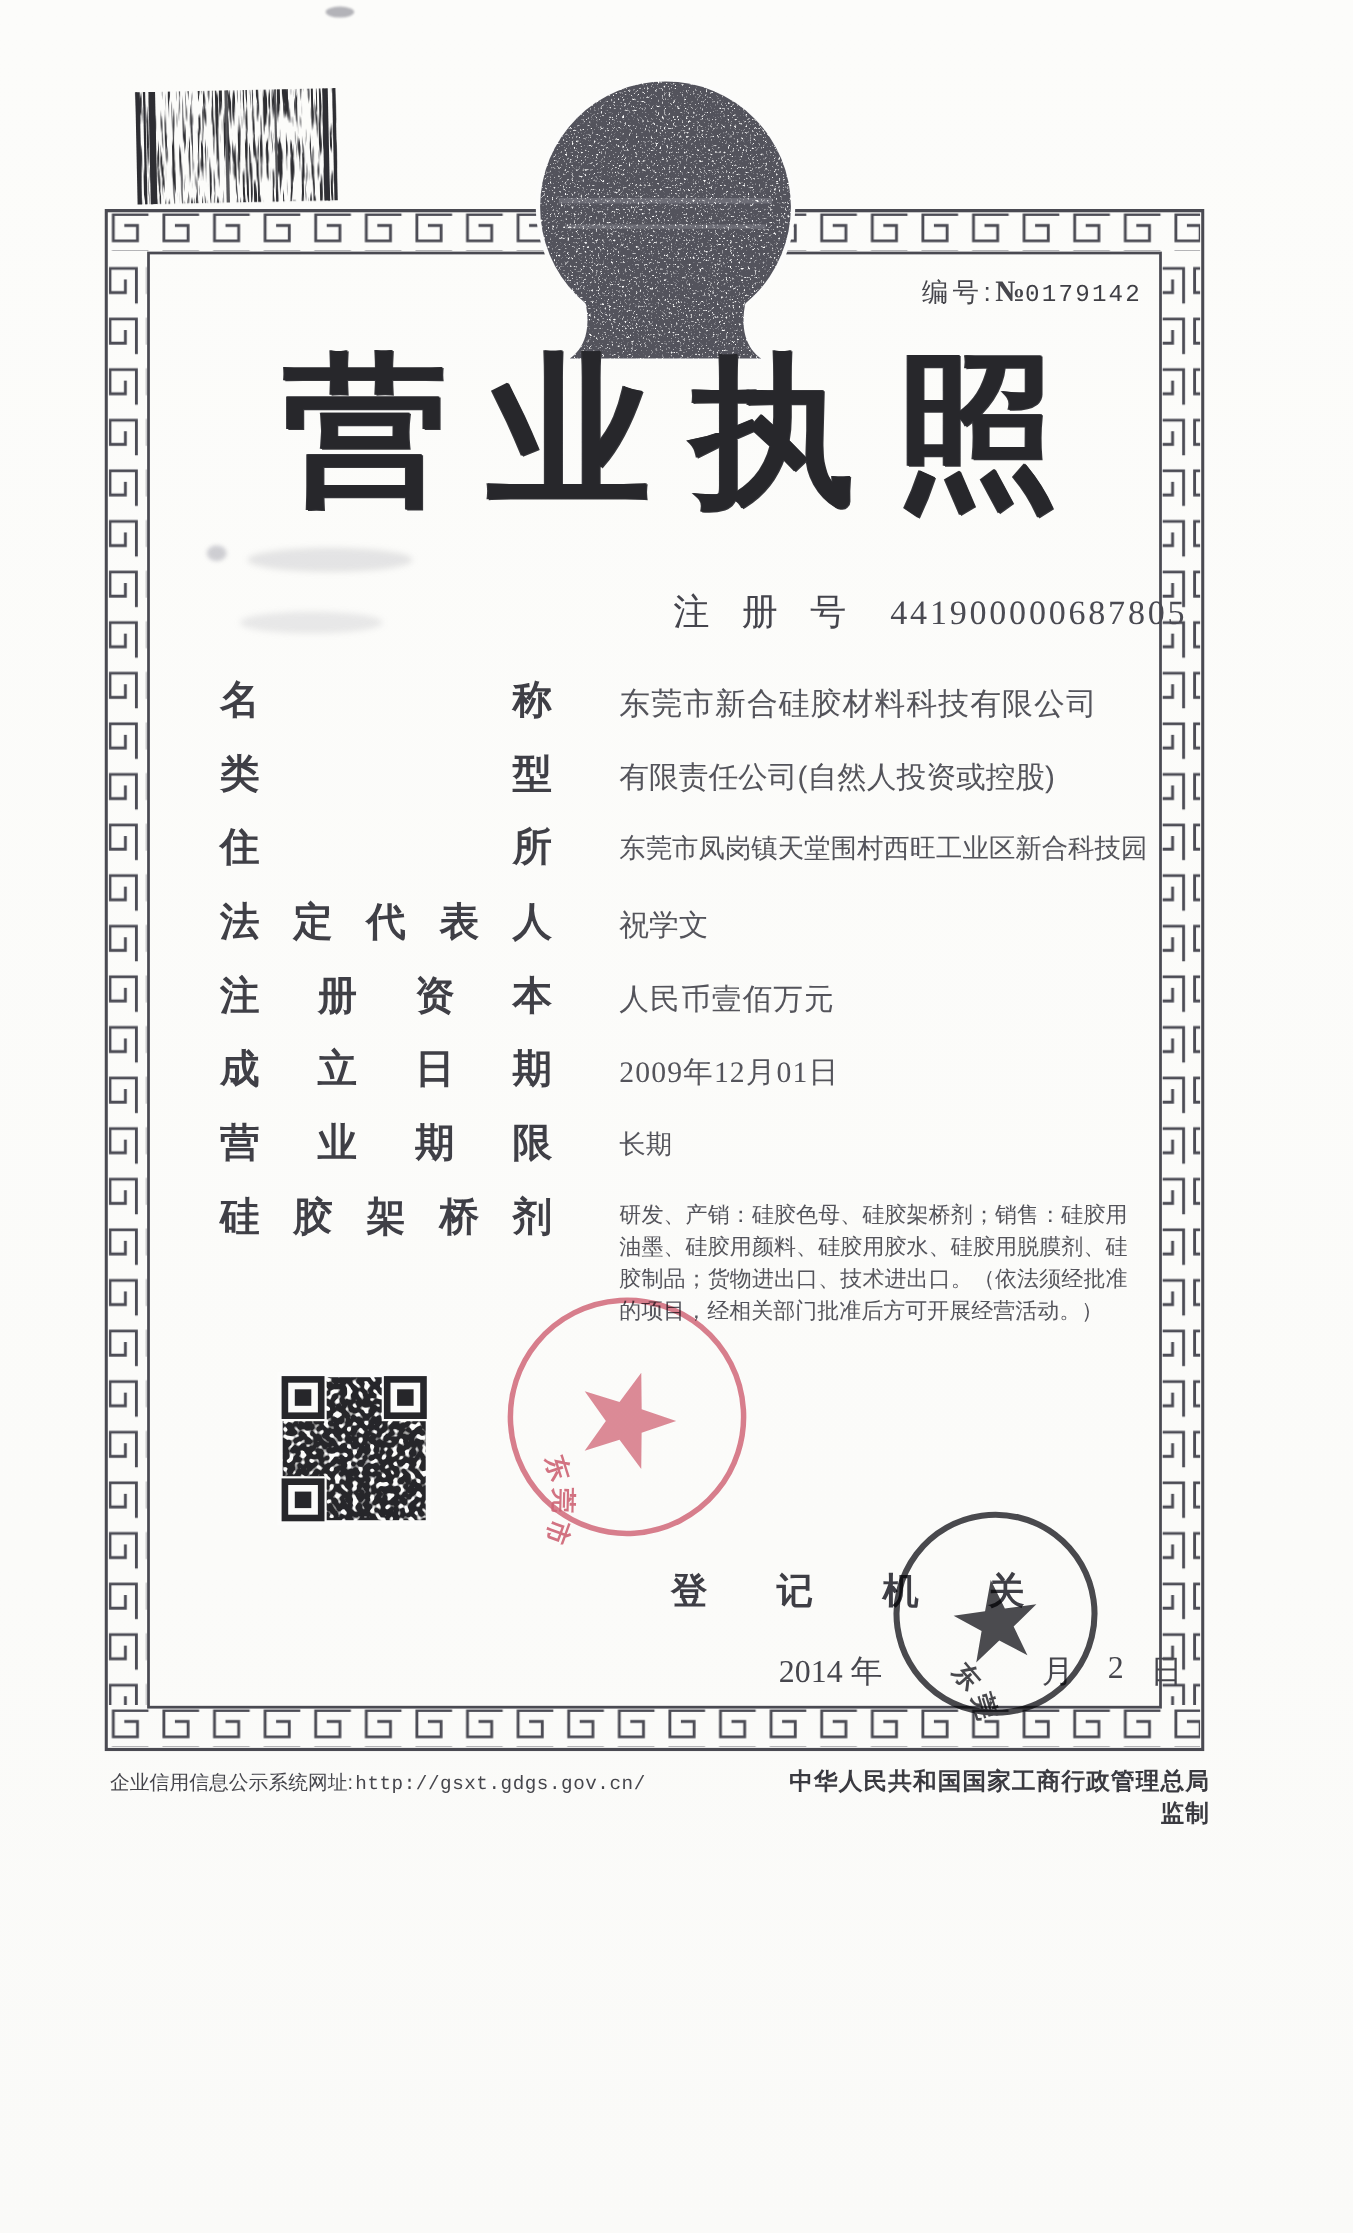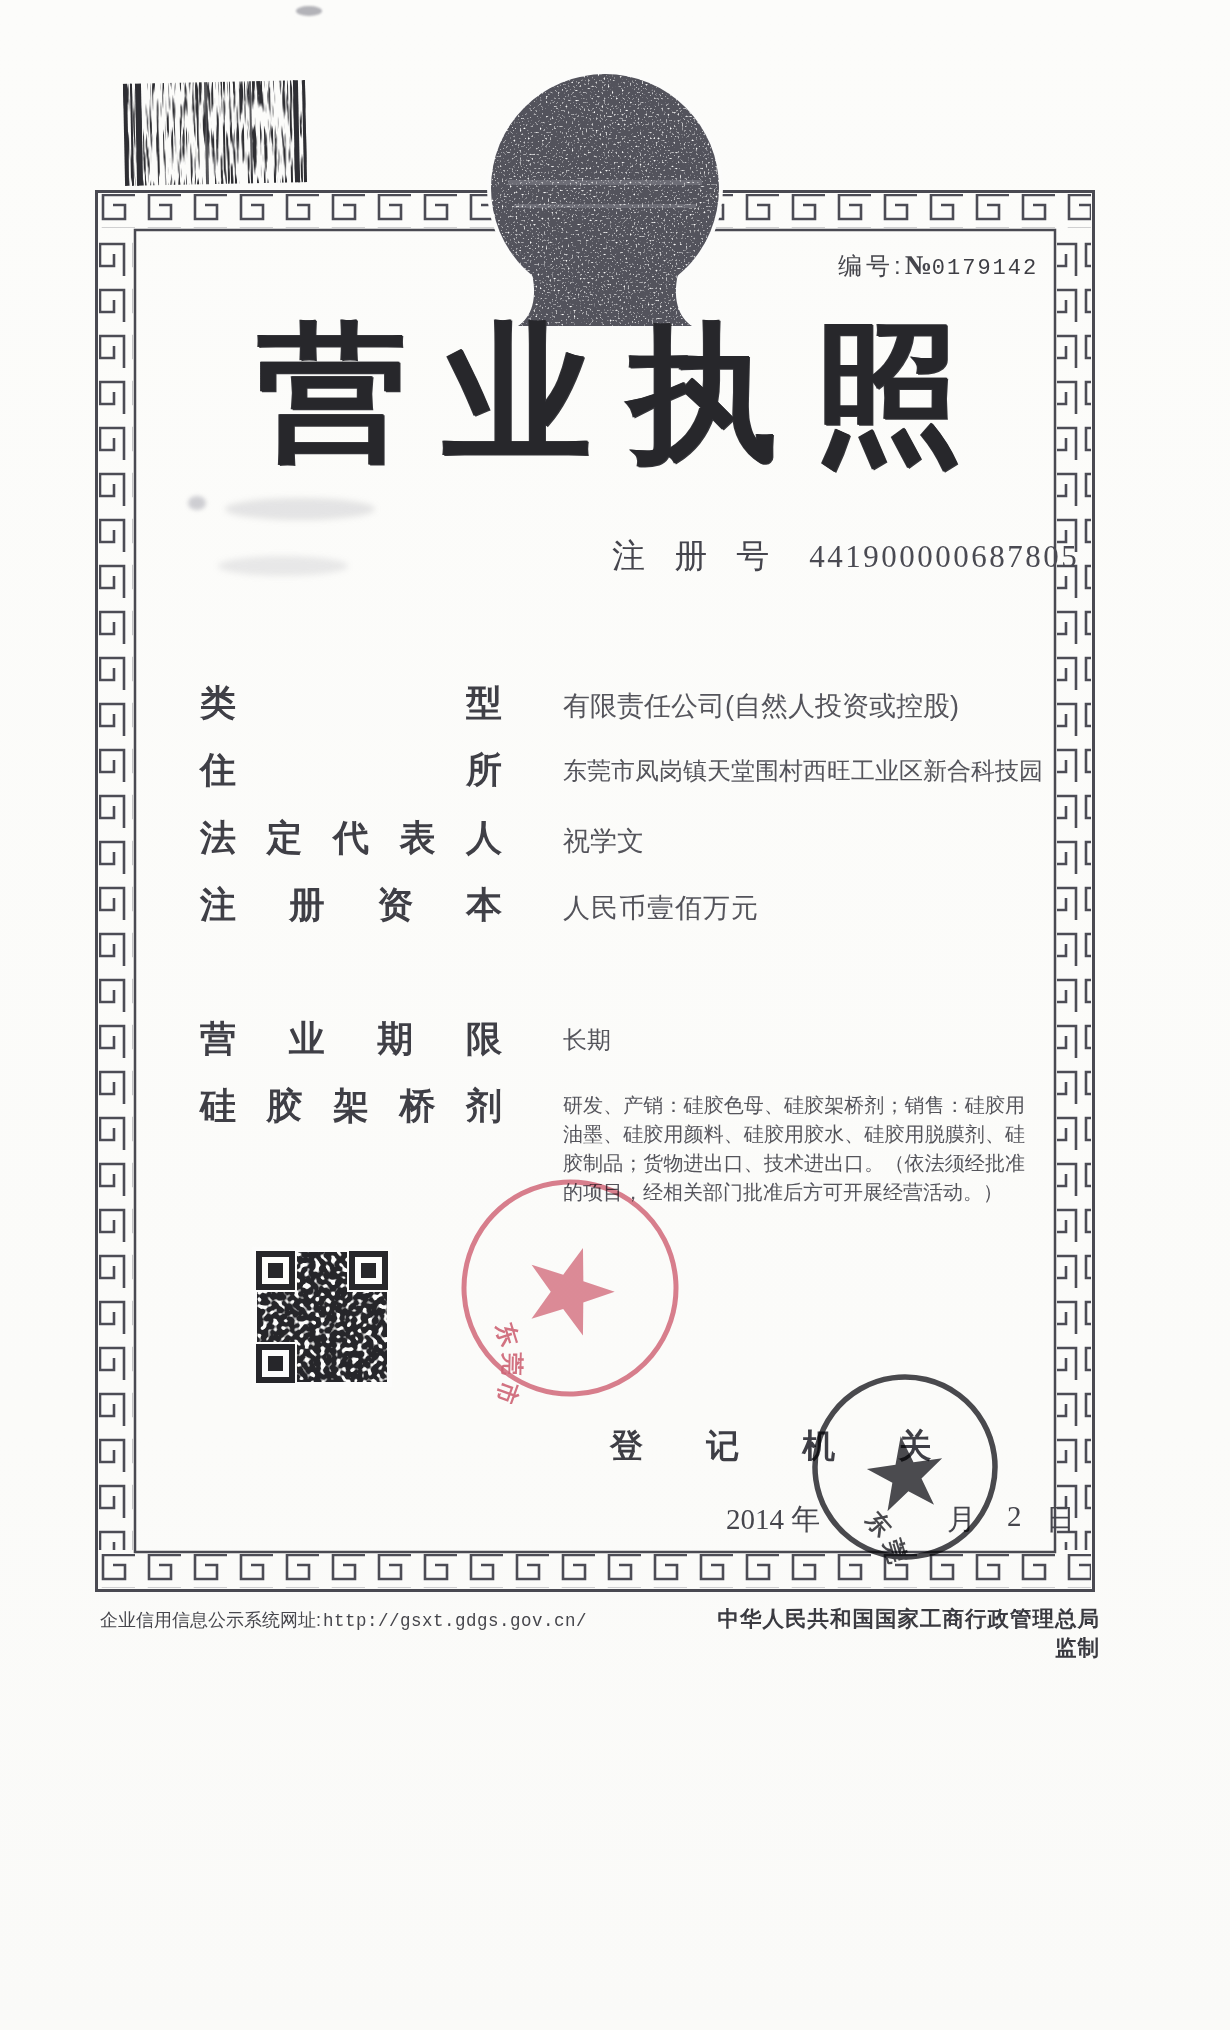--- a/index.html
+++ b/index.html
@@ -41,21 +41,21 @@
   .v1{font-size:27px;}
   .v2{font-size:24px;top:11px;}
   .v3{font-size:27px;}
   .v4{font-size:27px;letter-spacing:1px;}
   .v5{font-size:27px;font-family:"Liberation Serif","Liberation Sans",serif;letter-spacing:1px;}
   .v6{font-size:24px;}
   .v7{font-size:20px;width:462px;line-height:29px;top:5px;text-align:justify;color:#4e4e55;}
   
   .registrar{left:610px;top:1424px;font-size:33px;font-weight:600;letter-spacing:27px;color:#3e3e45;}
   .datetok{top:1500px;font-size:29px;color:#46464d;font-family:"Liberation Serif","Liberation Sans",serif;}
-  .dt0{left:726px}.dt1{left:947px}.dt2{left:1007px}.dt3{left:1046px}
+  .dt0{left:708px}.dt1{left:947px}.dt2{left:1007px}.dt3{left:1046px}
   
   .footL{left:100px;top:1608px;font-size:18px;color:#46464c;display:flex;gap:2px;align-items:baseline;justify-content:flex-end;}
   .footL .url{font-family:"Liberation Mono",monospace;font-size:17.5px;letter-spacing:.5px;}
   .footR{left:700px;top:1604px;width:400px;text-align:right;font-size:21.5px;font-weight:700;color:#3a3a40;letter-spacing:1px;}
   
   .barcode{left:110px;top:72px;transform:rotate(-1.2deg);}
   .emblem{left:478px;top:68px;}
   .frame{left:95px;top:190px;}
   .qr{left:252px;top:1247px;}
   .redseal{left:454px;top:1172px;mix-blend-mode:multiply;opacity:.88;}
@@ -147,35 +147,43 @@
     <span>业</span>
     <span>执</span>
     <span>照</span>
   </div>
 
   <div class="abs regrow">
     <span class="rlab">注 册 号</span>
     <span class="rnum">441900000687805</span>
   </div>
 
+  <div class="row r0">
+    <div class="flabel">名称</div>
+    <div class="fvalue v0">东莞市新合硅胶材料科技有限公司</div>
+  </div>
   <div class="row r1">
     <div class="flabel">类型</div>
     <div class="fvalue v1">有限责任公司(自然人投资或控股)</div>
   </div>
   <div class="row r2">
     <div class="flabel">住所</div>
     <div class="fvalue v2">东莞市凤岗镇天堂围村西旺工业区新合科技园</div>
   </div>
   <div class="row r3">
     <div class="flabel">法定代表人</div>
     <div class="fvalue v3">祝学文</div>
   </div>
   <div class="row r4">
     <div class="flabel">注册资本</div>
     <div class="fvalue v4">人民币壹佰万元</div>
+  </div>
+  <div class="row r5">
+    <div class="flabel">成立日期</div>
+    <div class="fvalue v5">2009年12月01日</div>
   </div>
   <div class="row r6">
     <div class="flabel">营业期限</div>
     <div class="fvalue v6">长期</div>
   </div>
   <div class="row r7">
     <div class="flabel">硅胶架桥剂</div>
     <div class="fvalue v7">研发、产销：硅胶色母、硅胶架桥剂；销售：硅胶用油墨、硅胶用颜料、硅胶用胶水、硅胶用脱膜剂、硅胶制品；货物进出口、技术进出口。（依法须经批准的项目，经相关部门批准后方可开展经营活动。）</div>
   </div>
 

